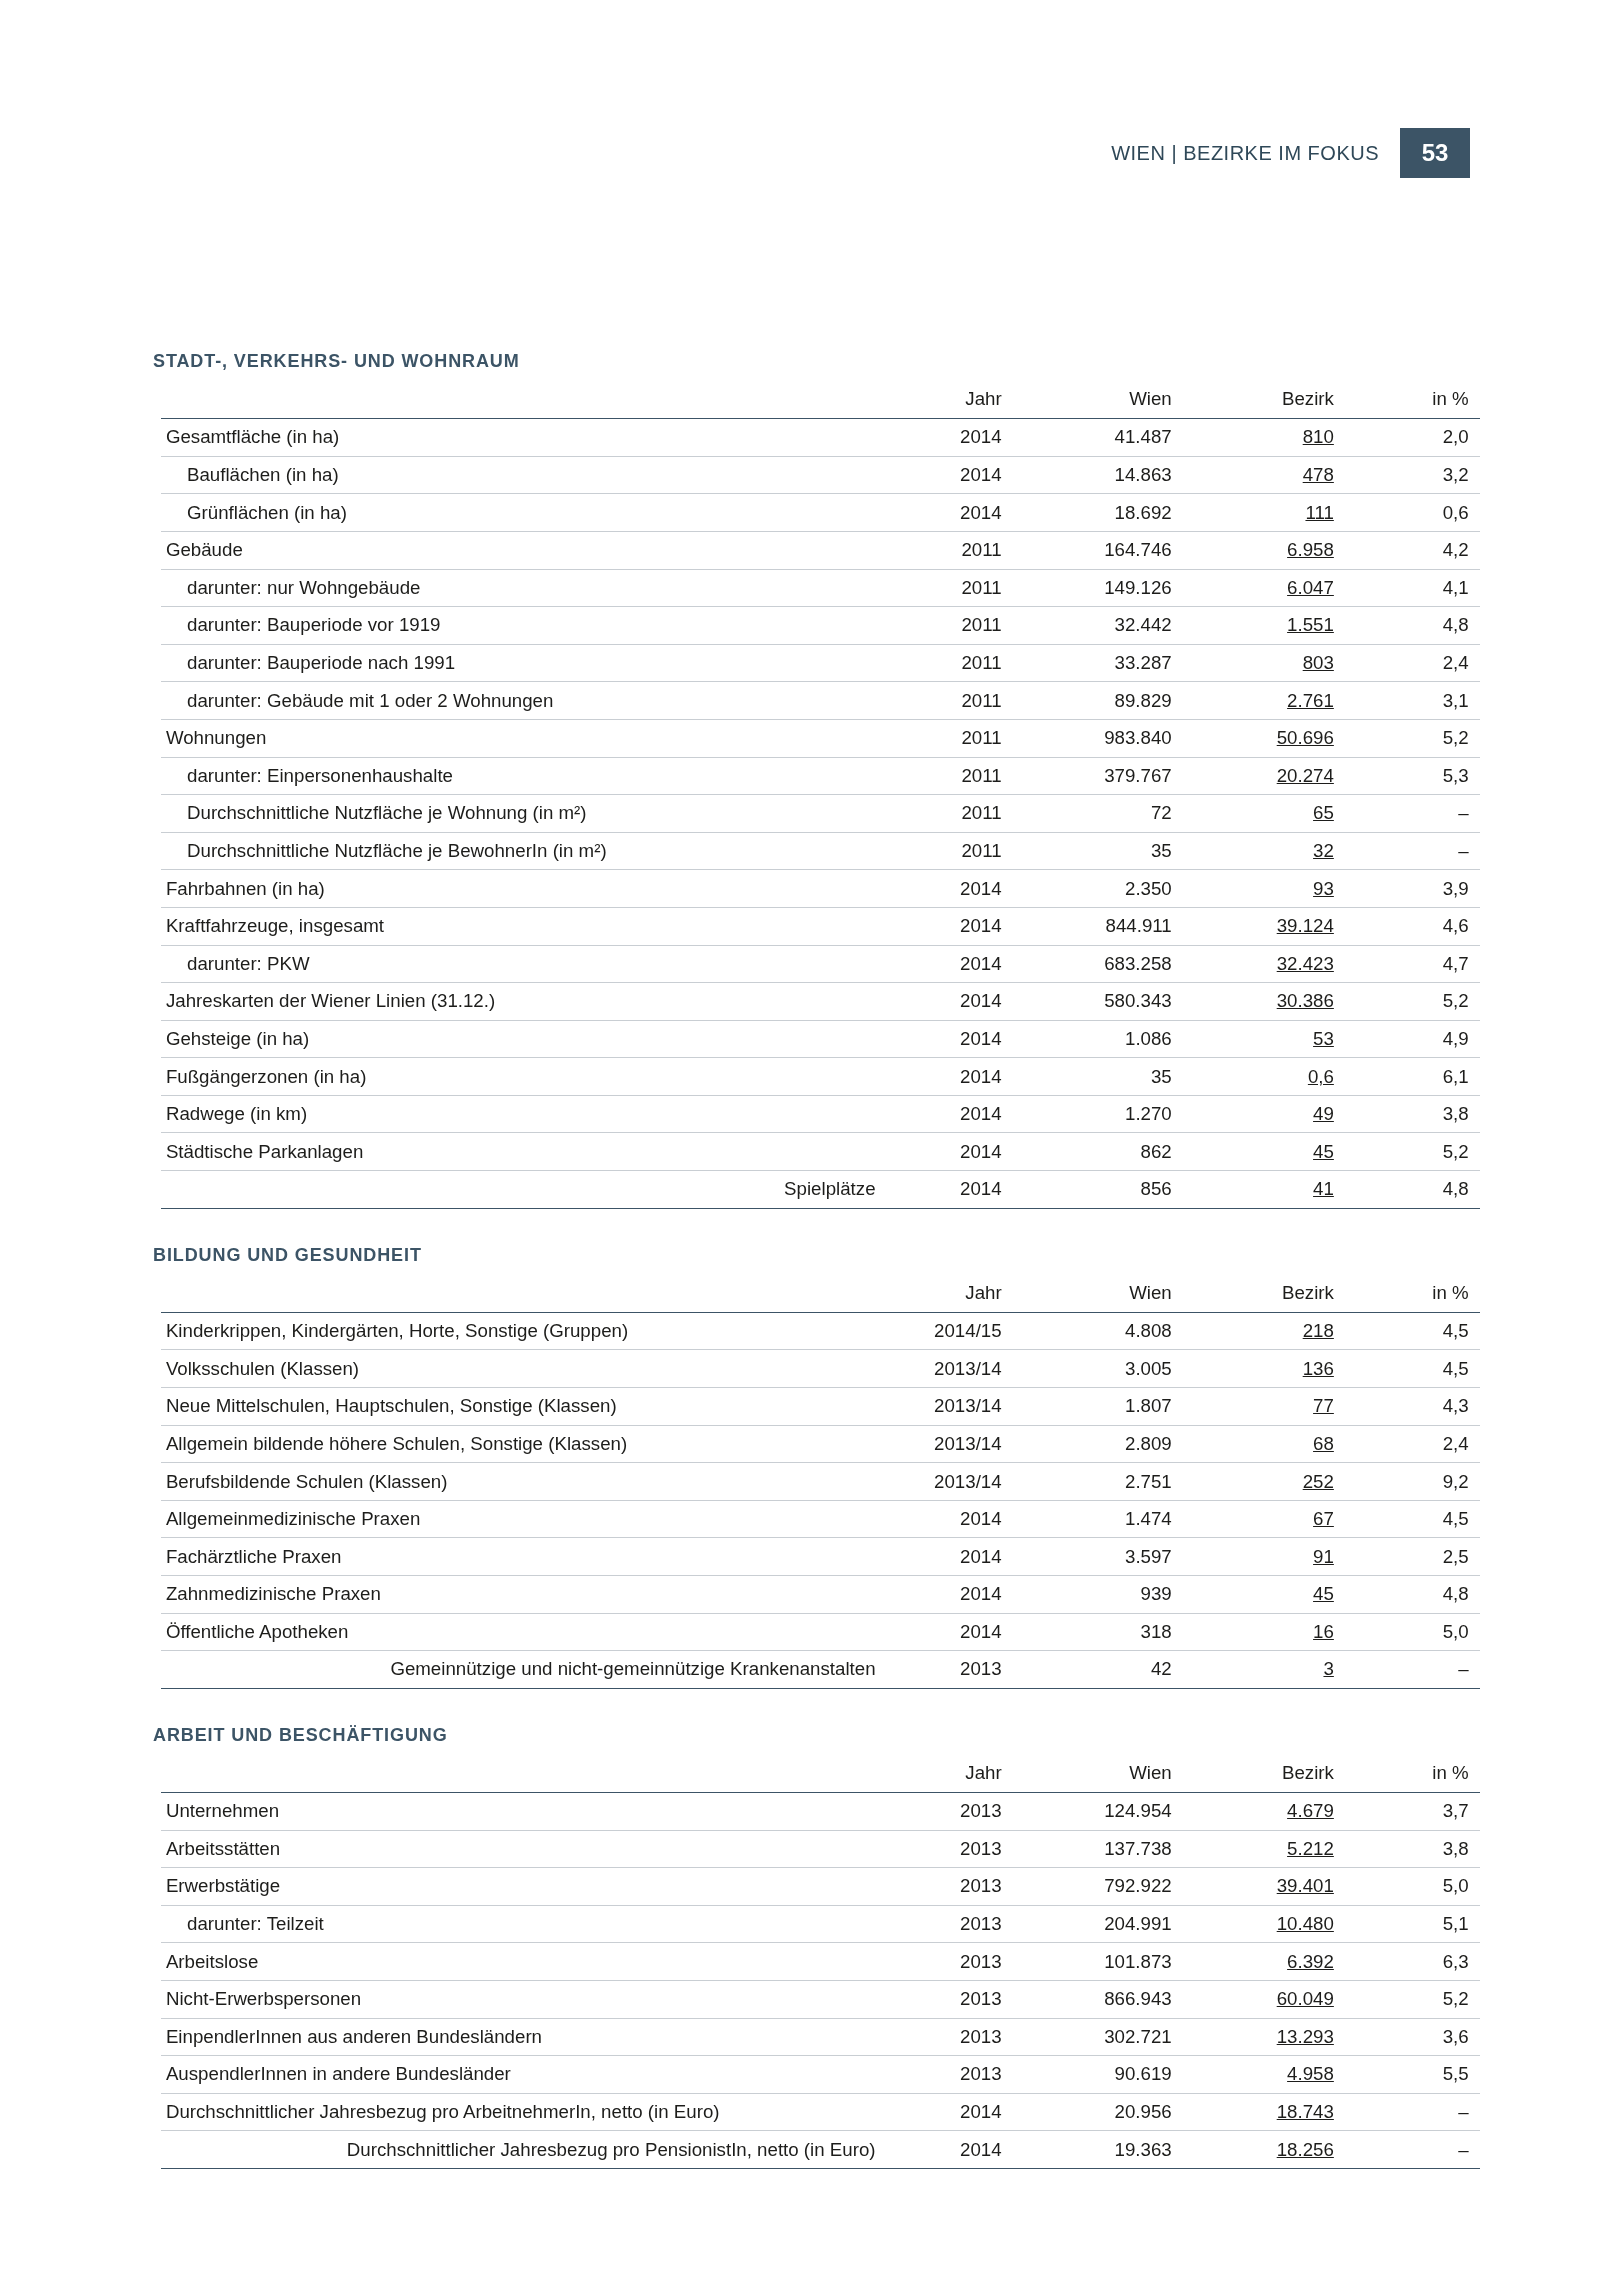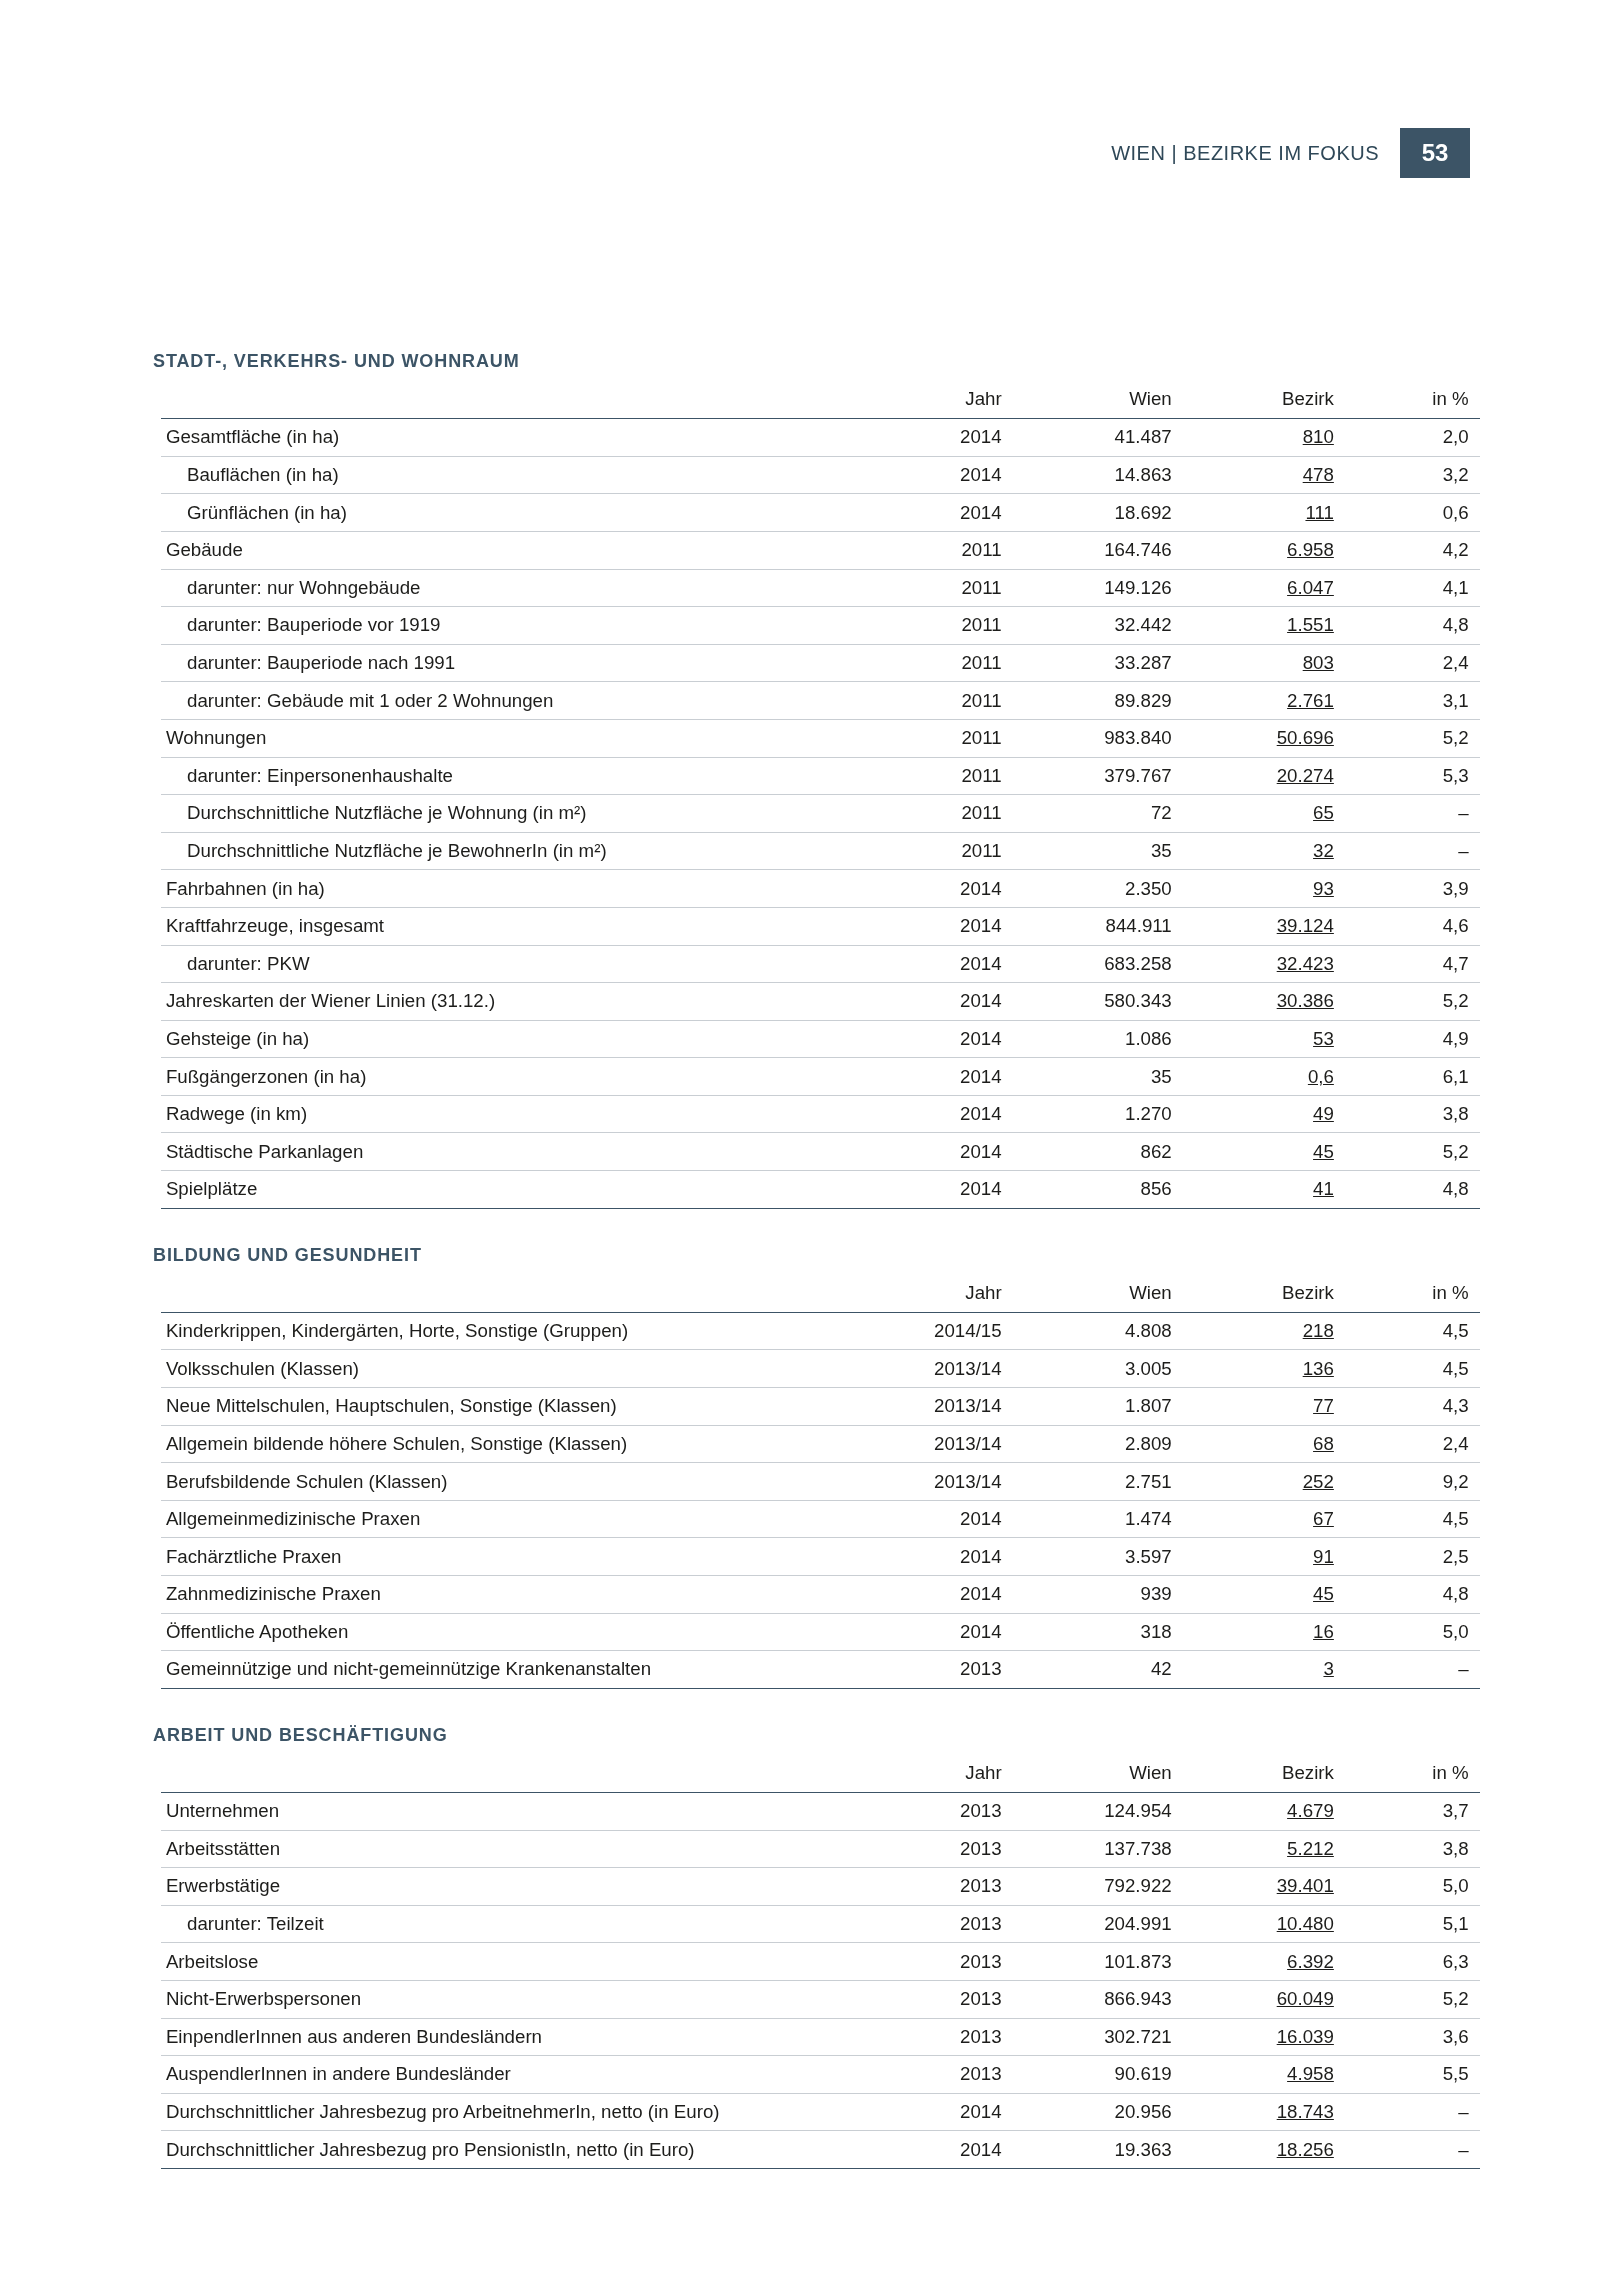--- a/index.html
+++ b/index.html
@@ -100,20 +100,21 @@
 
   table.stat tbody td {
     padding: 7.3px 0 7.3px 0;
     border-bottom: 0.8px solid #c9ced3;
     text-align: right;
     color: #1d1d1b;
     white-space: nowrap;
   }
   table.stat tbody tr:last-child td {
     border-bottom: 1.6px solid #3c5466;
+    text-align: right;
   }
   table.stat tbody td.lbl {
     text-align: left;
     padding-left: 4.9px;
   }
   table.stat tbody tr.indent td.lbl {
     padding-left: 26px;
   }
   table.stat tbody td.jahr { padding-right: 32px; }
   table.stat tbody td.wien { padding-right: 24px; }
@@ -454,21 +455,21 @@
               <td class="lbl">Nicht-Erwerbspersonen</td>
               <td class="jahr">2013</td>
               <td class="wien">866.943</td>
               <td class="bez">60.049</td>
               <td class="pct">5,2</td>
             </tr>
             <tr class="">
               <td class="lbl">EinpendlerInnen aus anderen Bundesländern</td>
               <td class="jahr">2013</td>
               <td class="wien">302.721</td>
-              <td class="bez">16.039</td>
+              <td class="bez">13.293</td>
               <td class="pct">3,6</td>
             </tr>
             <tr class="">
               <td class="lbl">AuspendlerInnen in andere Bundesländer</td>
               <td class="jahr">2013</td>
               <td class="wien">90.619</td>
               <td class="bez">4.958</td>
               <td class="pct">5,5</td>
             </tr>
             <tr class="">

